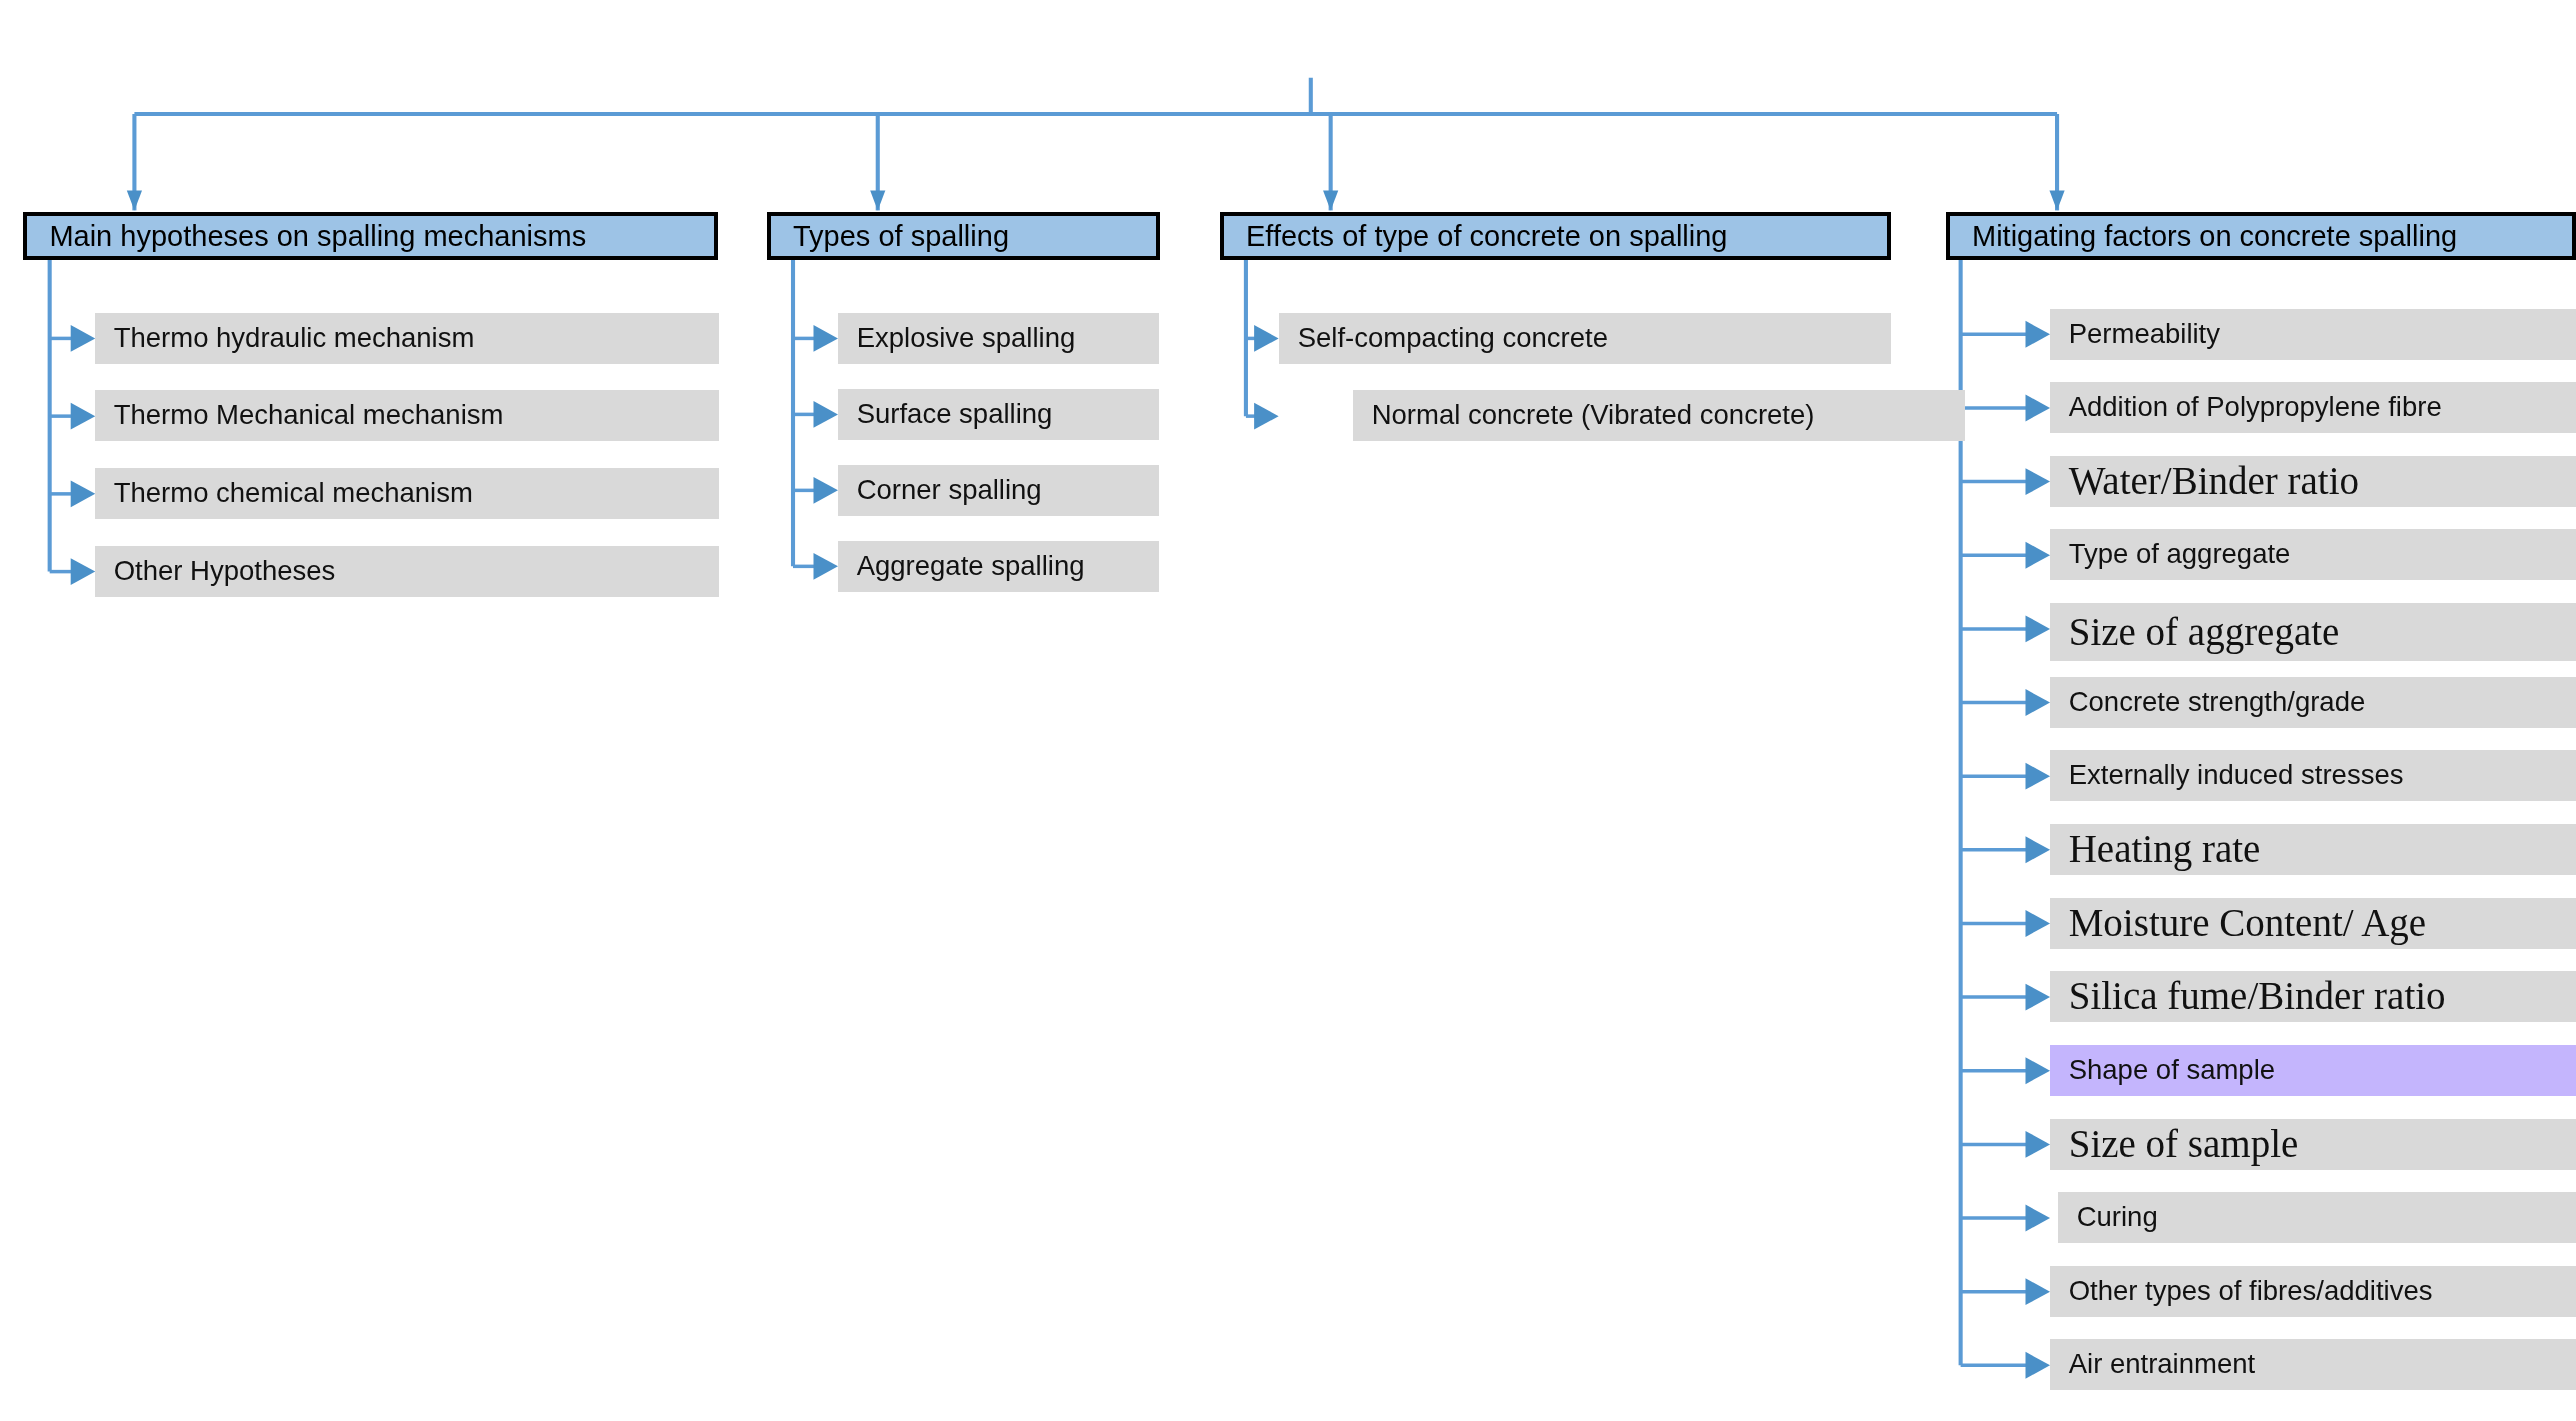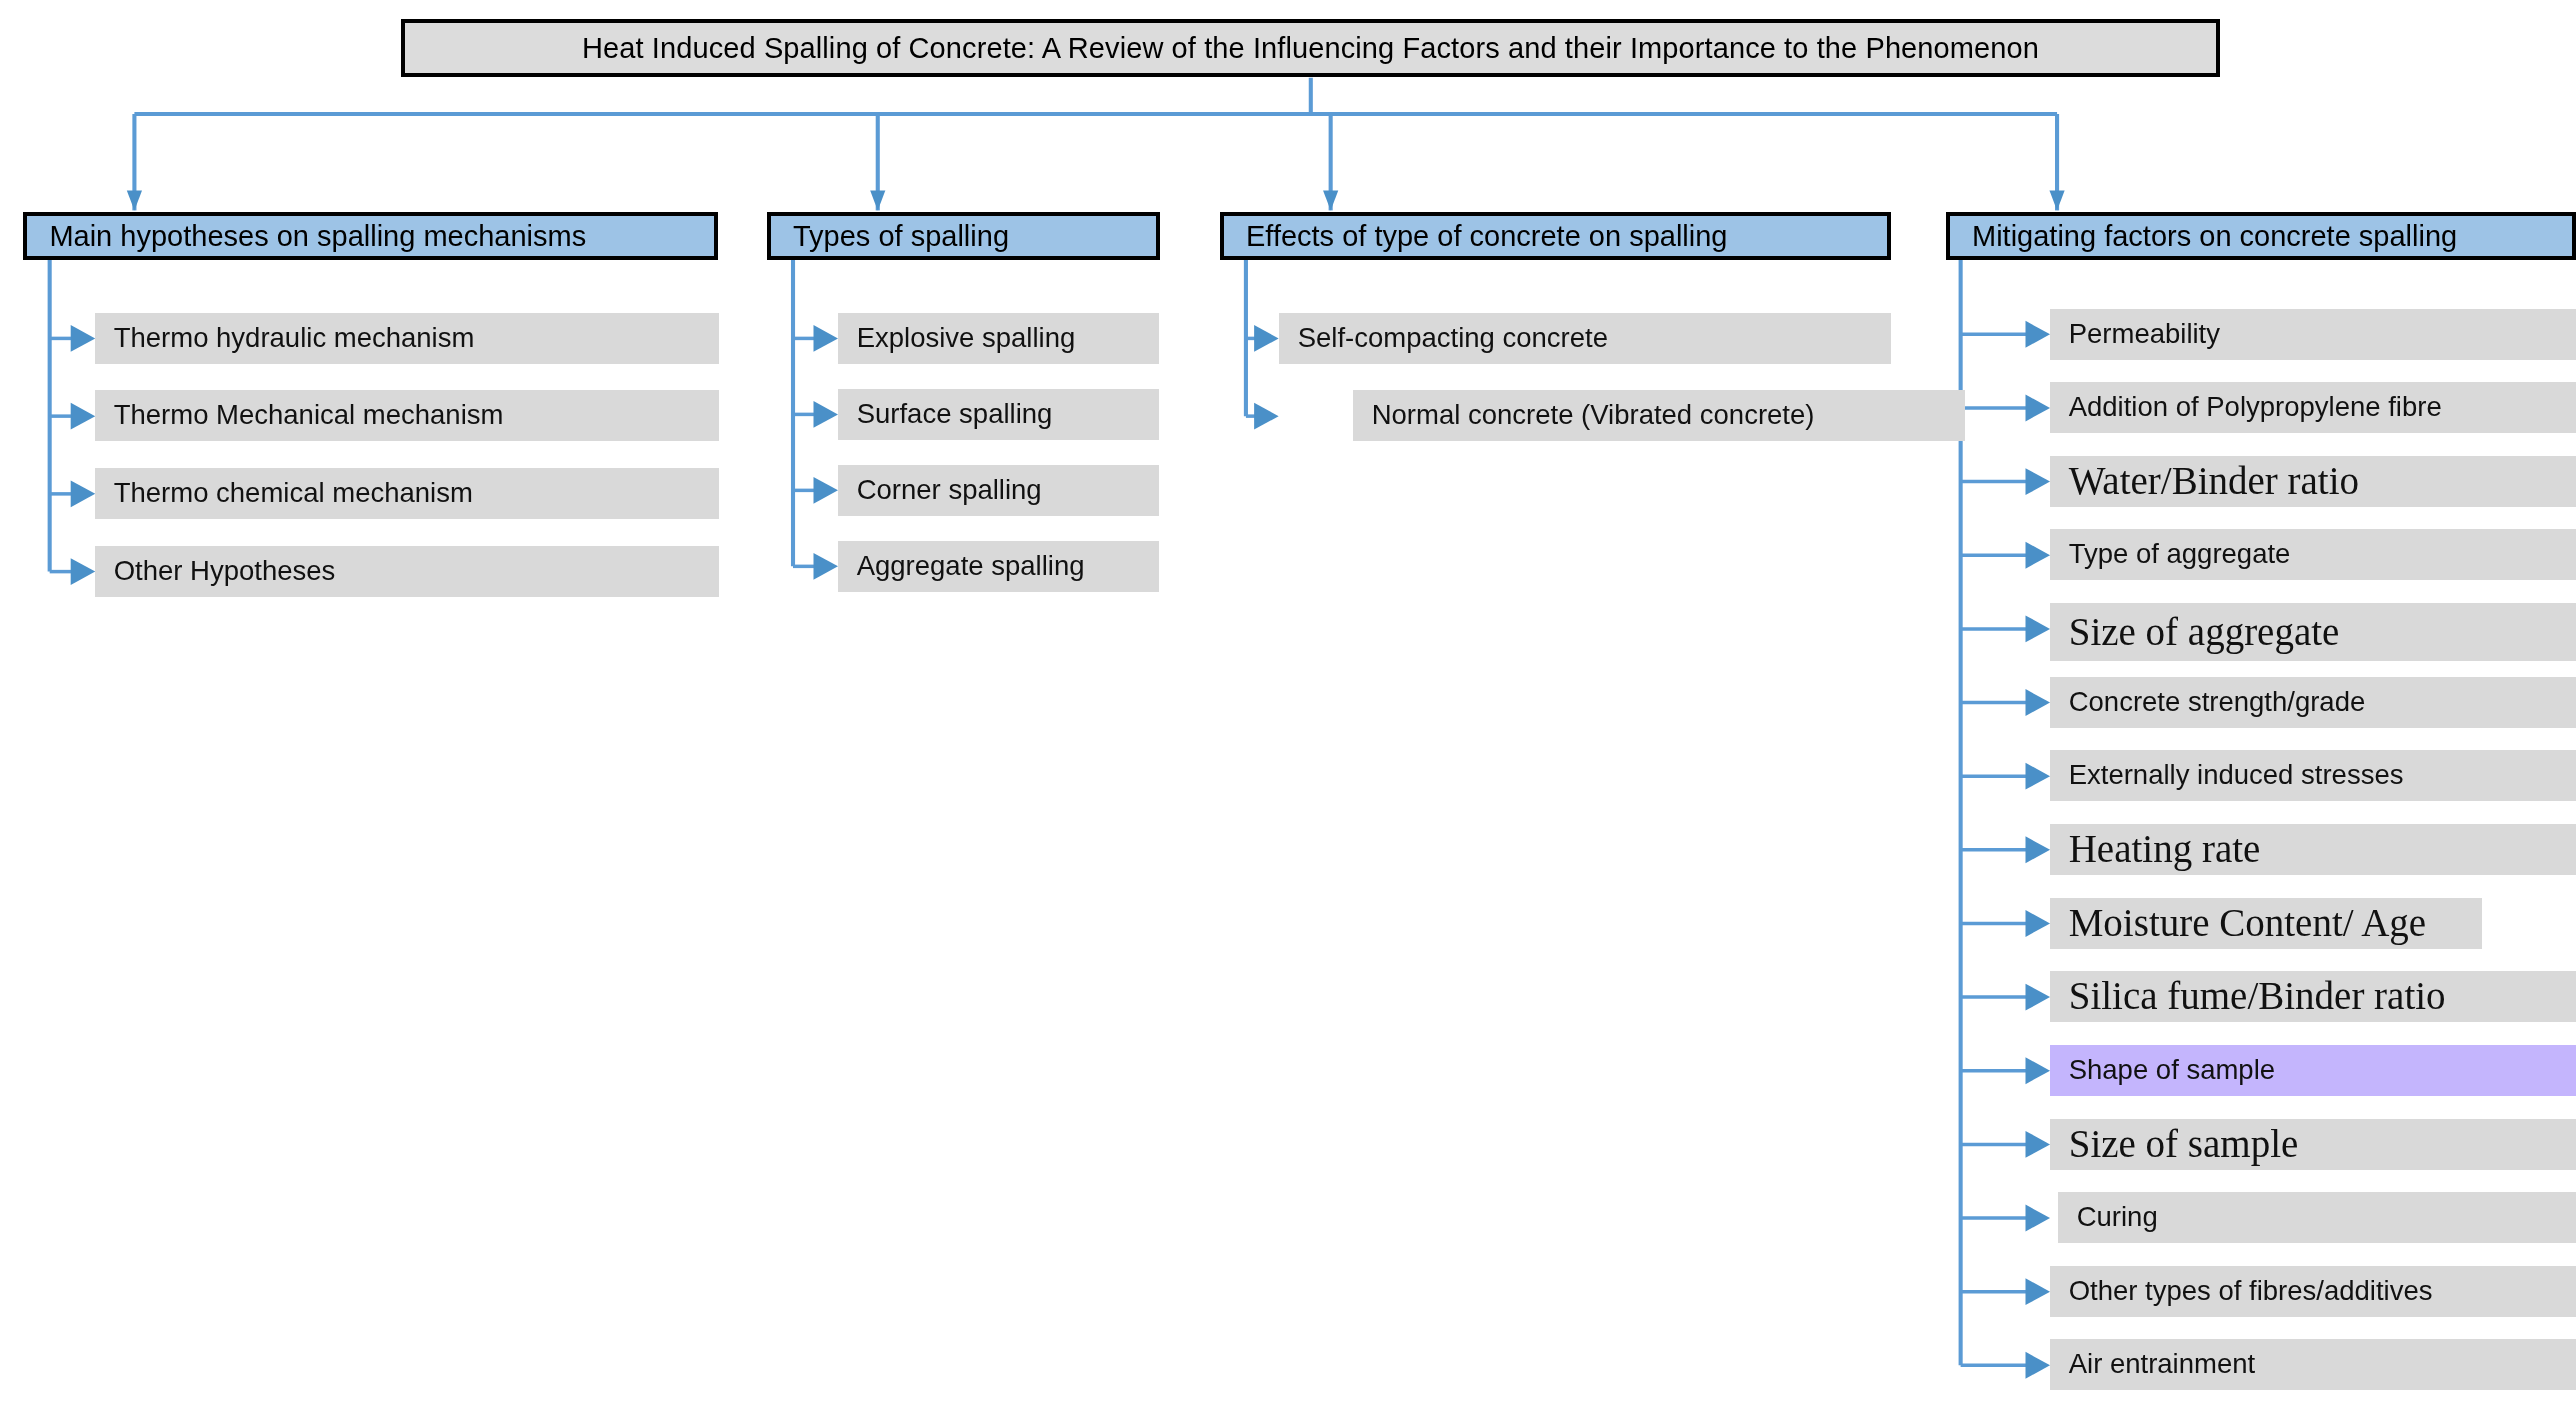--- a/index.html
+++ b/index.html
@@ -158,23 +158,20 @@
       <line x1="3355" y1="1958" x2="3468" y2="1958" stroke="#5b9bd5" stroke-width="6" stroke-linecap="butt"></line>
       <path d="M 3466 1935 L 3508 1958 L 3466 1981 Z" fill="#4a90c8"></path>
       <line x1="3355" y1="2084" x2="3468" y2="2084" stroke="#5b9bd5" stroke-width="6" stroke-linecap="butt"></line>
       <path d="M 3466 2061 L 3508 2084 L 3466 2107 Z" fill="#4a90c8"></path>
       <line x1="3355" y1="2210" x2="3468" y2="2210" stroke="#5b9bd5" stroke-width="6" stroke-linecap="butt"></line>
       <path d="M 3466 2187 L 3508 2210 L 3466 2233 Z" fill="#4a90c8"></path>
       <line x1="3355" y1="2336" x2="3468" y2="2336" stroke="#5b9bd5" stroke-width="6" stroke-linecap="butt"></line>
       <path d="M 3466 2313 L 3508 2336 L 3466 2359 Z" fill="#4a90c8"></path>
     </svg>
 
-  <div class="title-box">
-    <span class="title-text">Heat Induced Spalling of Concrete: A Review of the Influencing Factors and their Importance to the Phenomenon</span>
-  </div>
 
   <div id="nodes-layer">
       <div class="header-box" style="left: 23.4px; top: 212px; width: 695px; height: 48px; background: rgb(157, 195, 230); border-color: rgb(0, 0, 0);">
         <span class="header-text">Main hypotheses on spalling mechanisms</span>
       </div>
       <div class="leaf-box" style="left: 95px; top: 313px; width: 624px; height: 51px; background: rgb(217, 217, 217);">
         <span class="leaf-text">Thermo hydraulic mechanism</span>
       </div>
       <div class="leaf-box" style="left: 95px; top: 390px; width: 624px; height: 51px; background: rgb(217, 217, 217);">
         <span class="leaf-text">Thermo Mechanical mechanism</span>
@@ -229,21 +226,21 @@
       </div>
       <div class="leaf-box" style="left: 2050px; top: 677px; width: 526px; height: 51px; background: rgb(217, 217, 217);">
         <span class="leaf-text">Concrete strength/grade</span>
       </div>
       <div class="leaf-box" style="left: 2050px; top: 750px; width: 526px; height: 51px; background: rgb(217, 217, 217);">
         <span class="leaf-text">Externally induced stresses</span>
       </div>
       <div class="leaf-box serif" style="left: 2050px; top: 824px; width: 526px; height: 51px; background: rgb(217, 217, 217);">
         <span class="leaf-text">Heating rate</span>
       </div>
-      <div class="leaf-box serif" style="left: 2050px; top: 898px; width: 432px; height: 51px; background: rgb(217, 217, 217);">
+      <div class="leaf-box serif" style="left: 2050px; top: 898px; width: 526px; height: 51px; background: rgb(217, 217, 217);">
         <span class="leaf-text">Moisture Content/ Age</span>
       </div>
       <div class="leaf-box serif" style="left: 2050px; top: 971px; width: 526px; height: 51px; background: rgb(217, 217, 217);">
         <span class="leaf-text">Silica fume/Binder ratio</span>
       </div>
       <div class="leaf-box" style="left: 2050px; top: 1045px; width: 526px; height: 51px; background: #c4b5fd;">
         <span class="leaf-text">Shape of sample</span>
       </div>
       <div class="leaf-box serif" style="left: 2050px; top: 1119px; width: 526px; height: 51px; background: rgb(217, 217, 217);">
         <span class="leaf-text">Size of sample</span>

